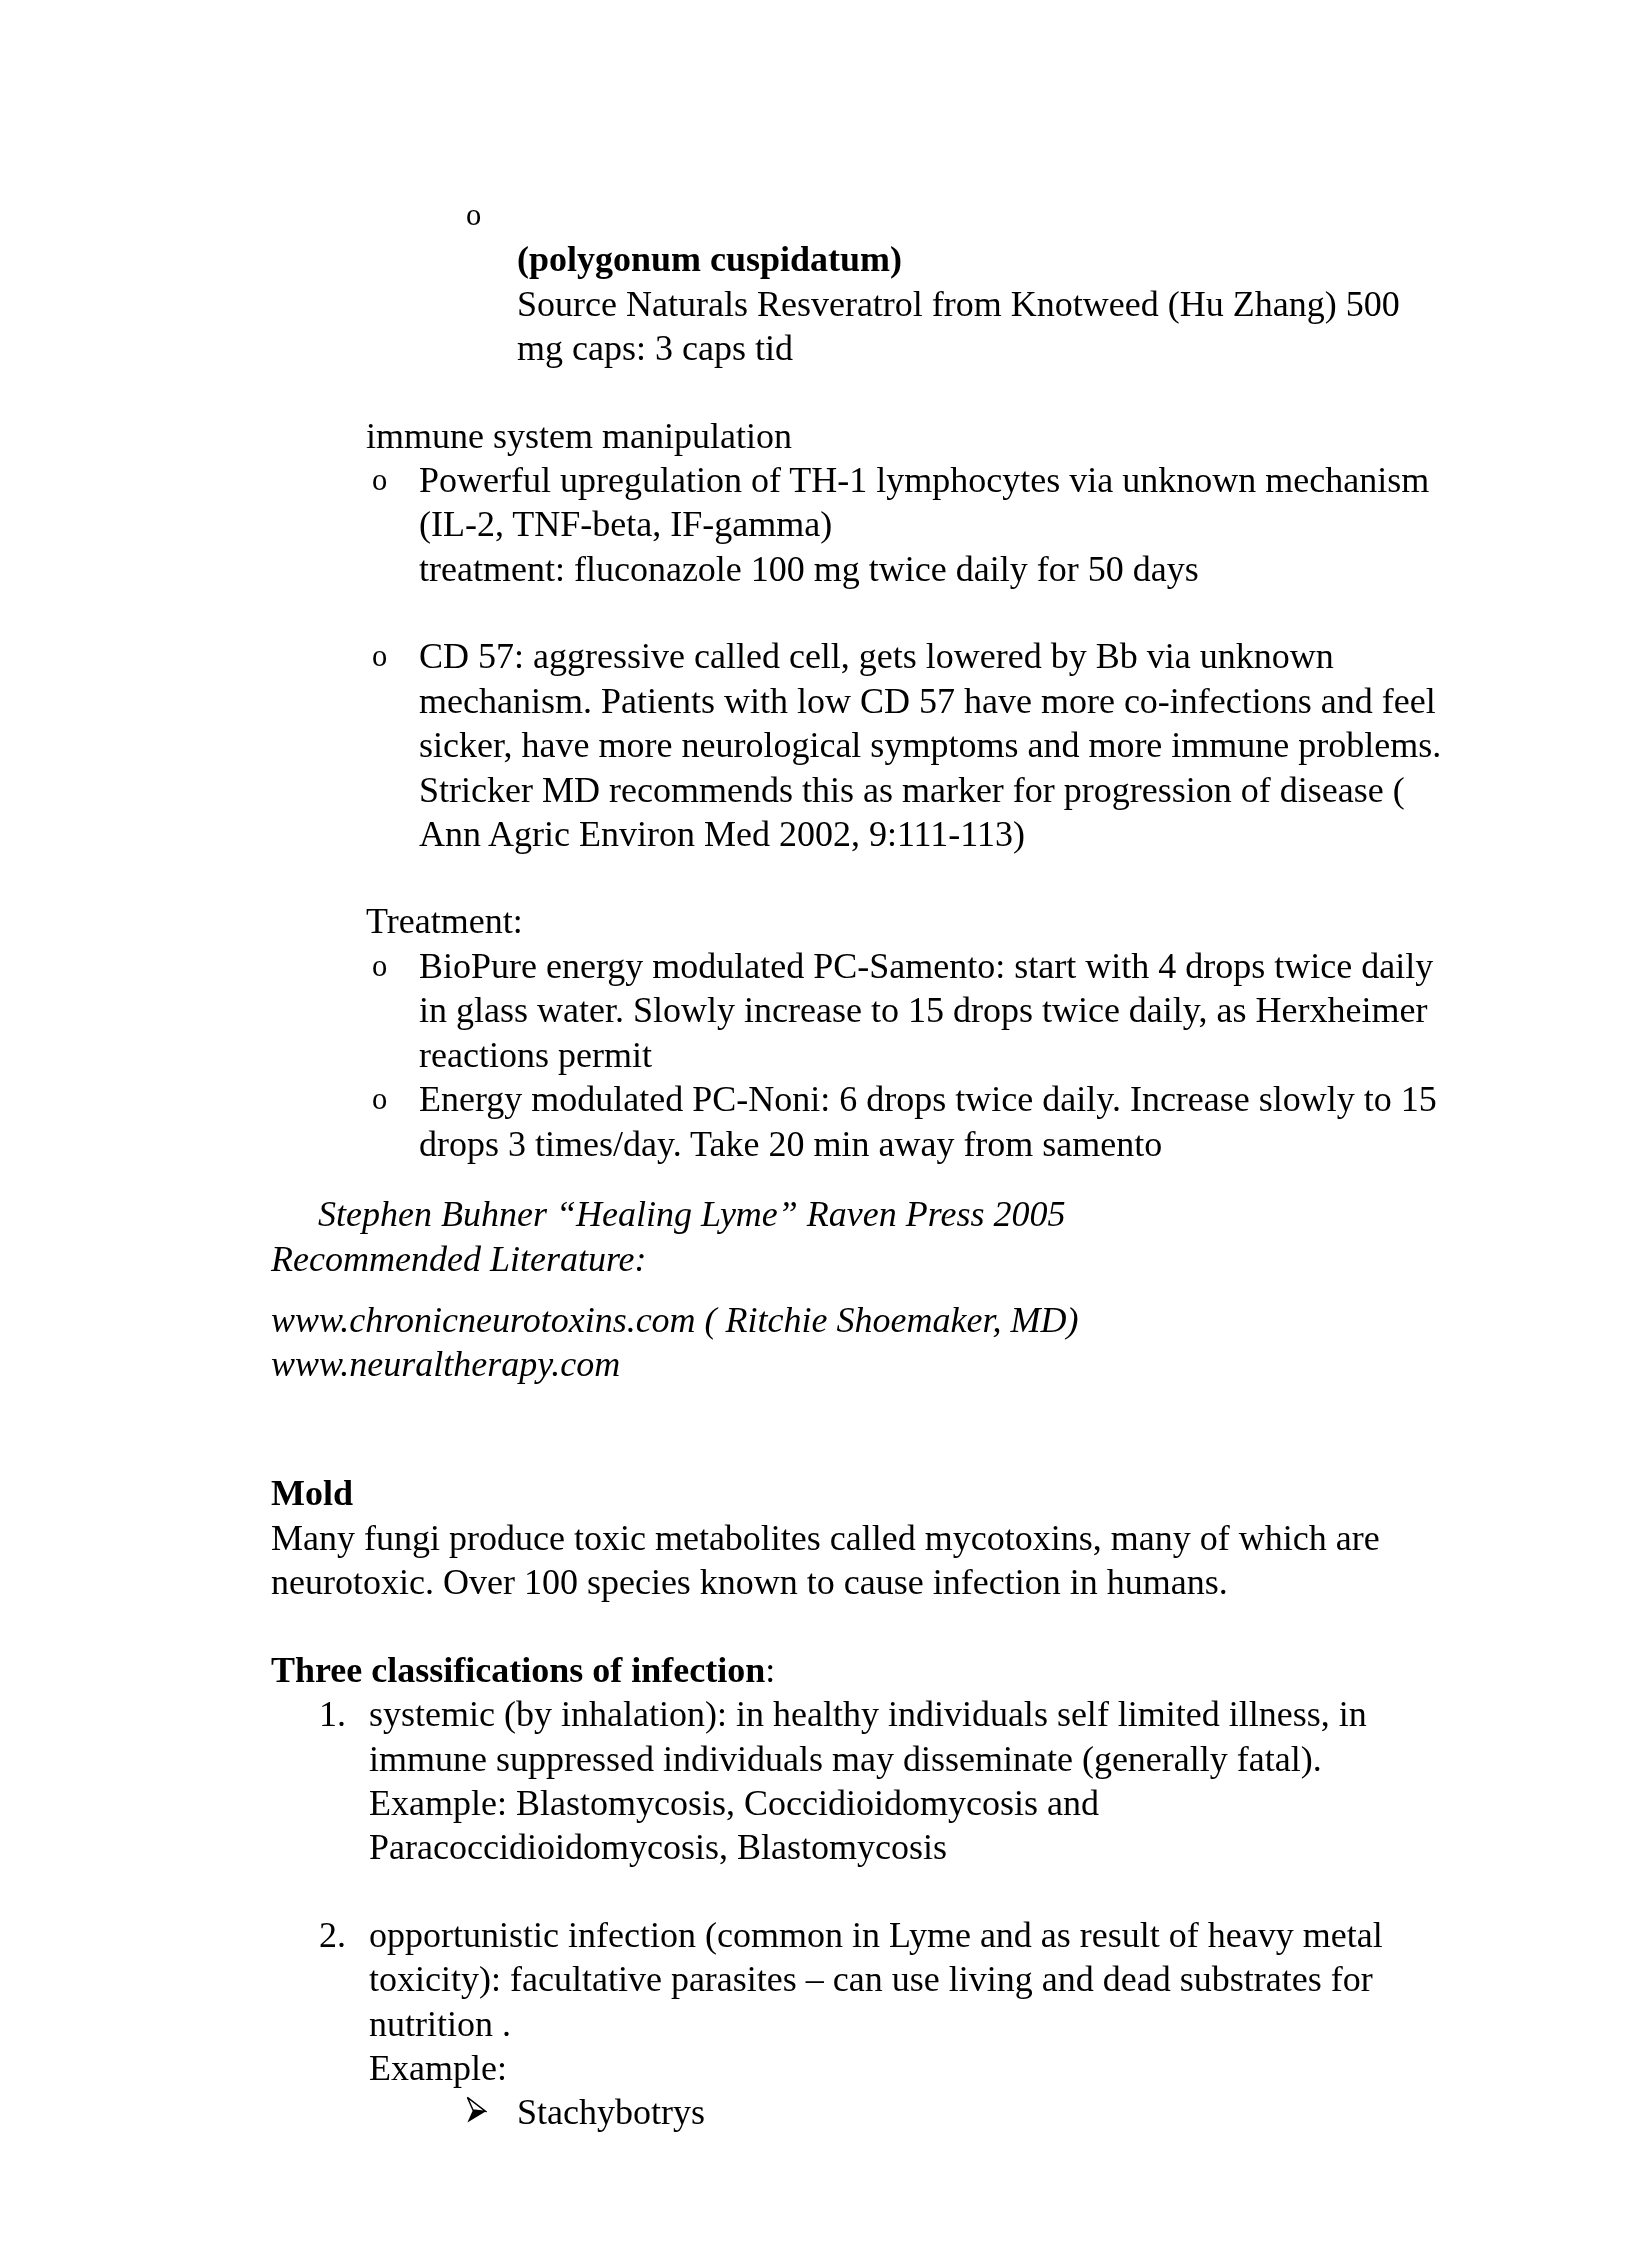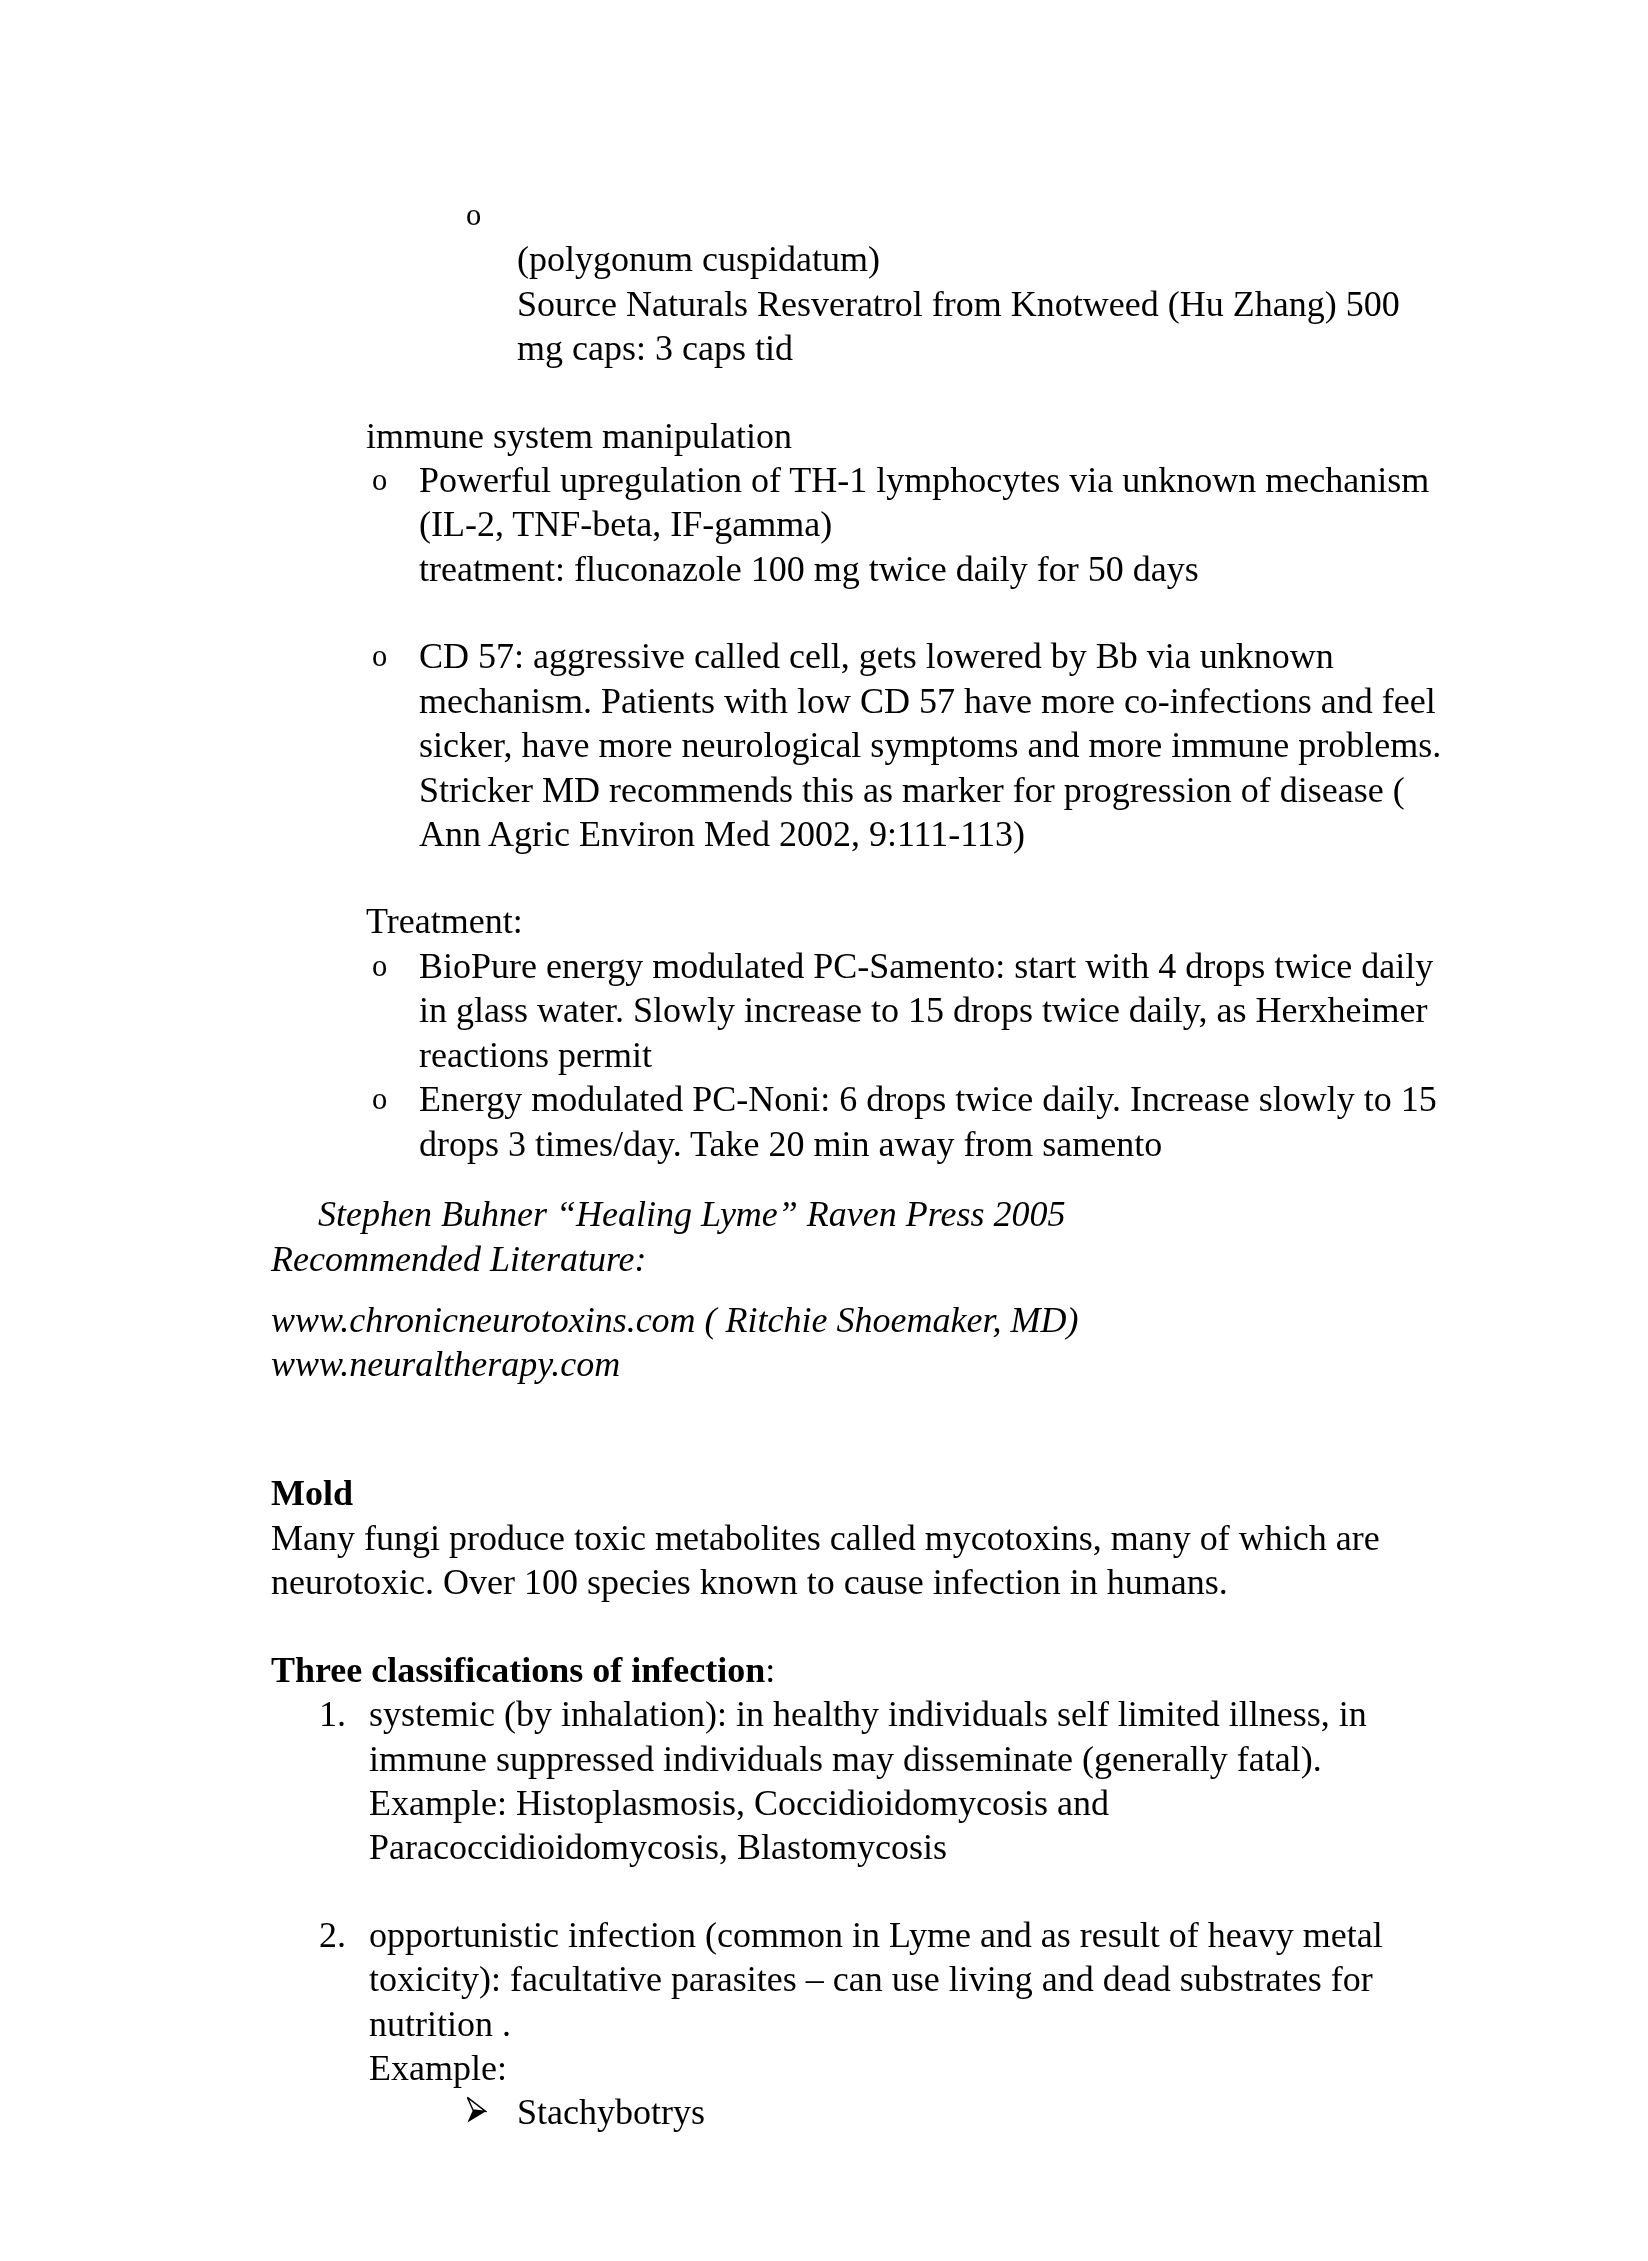--- a/index.html
+++ b/index.html
@@ -12,21 +12,21 @@
   .it { font-style: italic; }
   .b { font-weight: bold; }
   .arrow { position: absolute; width: 21px; height: 28px; }
 </style>
 </head>
 <body>
 
 <div class="page">
 
   <span class="bullet" style="left:466px; top:193px;">o</span>
-  <div class="line" style="left:517px; top:237px;">(polygonum cuspidatum)</div>
+  <div class="line" style="left:517px; top:237px;font-weight:bold;">(polygonum cuspidatum)</div>
   <div class="line" style="left:517px; top:282px;text-align:center;">Source Naturals Resveratrol from Knotweed (Hu Zhang) 500</div>
   <div class="line" style="left:517px; top:326px;">mg caps: 3 caps tid</div>
 
   <div class="line" style="left:366px; top:414px;">immune system manipulation</div>
 
   <span class="bullet" style="left:372px; top:458px;">o</span>
   <div class="line" style="left:419px; top:458px;">Powerful upregulation of TH-1 lymphocytes via unknown mechanism</div>
   <div class="line" style="left:419px; top:502px;">(IL-2, TNF-beta, IF-gamma)</div>
   <div class="line" style="left:419px; top:547px;">treatment: fluconazole 100 mg twice daily for 50 days</div>
 
@@ -55,21 +55,21 @@
 
   <div class="line b" style="left:271px; top:1471px;">Mold</div>
   <div class="line" style="left:271px; top:1516px;">Many fungi produce toxic metabolites called mycotoxins, many of which are</div>
   <div class="line" style="left:271px; top:1560px;">neurotoxic. Over 100 species known to cause infection in humans.</div>
 
   <div class="line" style="left:271px; top:1648px;"><span class="b">Three classifications of infection</span><span>:</span></div>
 
   <span class="num" style="left:319px; top:1692px;">1.</span>
   <div class="line" style="left:369px; top:1692px;">systemic (by inhalation): in healthy individuals self limited illness, in</div>
   <div class="line" style="left:369px; top:1737px;">immune suppressed individuals may disseminate (generally fatal).</div>
-  <div class="line" style="left:369px; top:1781px;">Example: Histoplasmosis, Coccidioidomycosis and</div>
+  <div class="line" style="left:369px; top:1781px;">Example: Blastomycosis, Coccidioidomycosis and</div>
   <div class="line" style="left:369px; top:1825px;">Paracoccidioidomycosis, Blastomycosis</div>
 
   <span class="num" style="left:319px; top:1913px;">2.</span>
   <div class="line" style="left:369px; top:1913px;">opportunistic infection (common in Lyme and as result of heavy metal</div>
   <div class="line" style="left:369px; top:1957px;">toxicity): facultative parasites – can use living and dead substrates for</div>
   <div class="line" style="left:369px; top:2002px;">nutrition .</div>
   <div class="line" style="left:369px; top:2046px;">Example:</div>
 
   <svg class="arrow" style="left:466px; top:2096px;" viewBox="0 0 30 40">
     <polygon points="2,2 28,22 10,20" fill="#ffffff" stroke="#000" stroke-width="2"></polygon>

